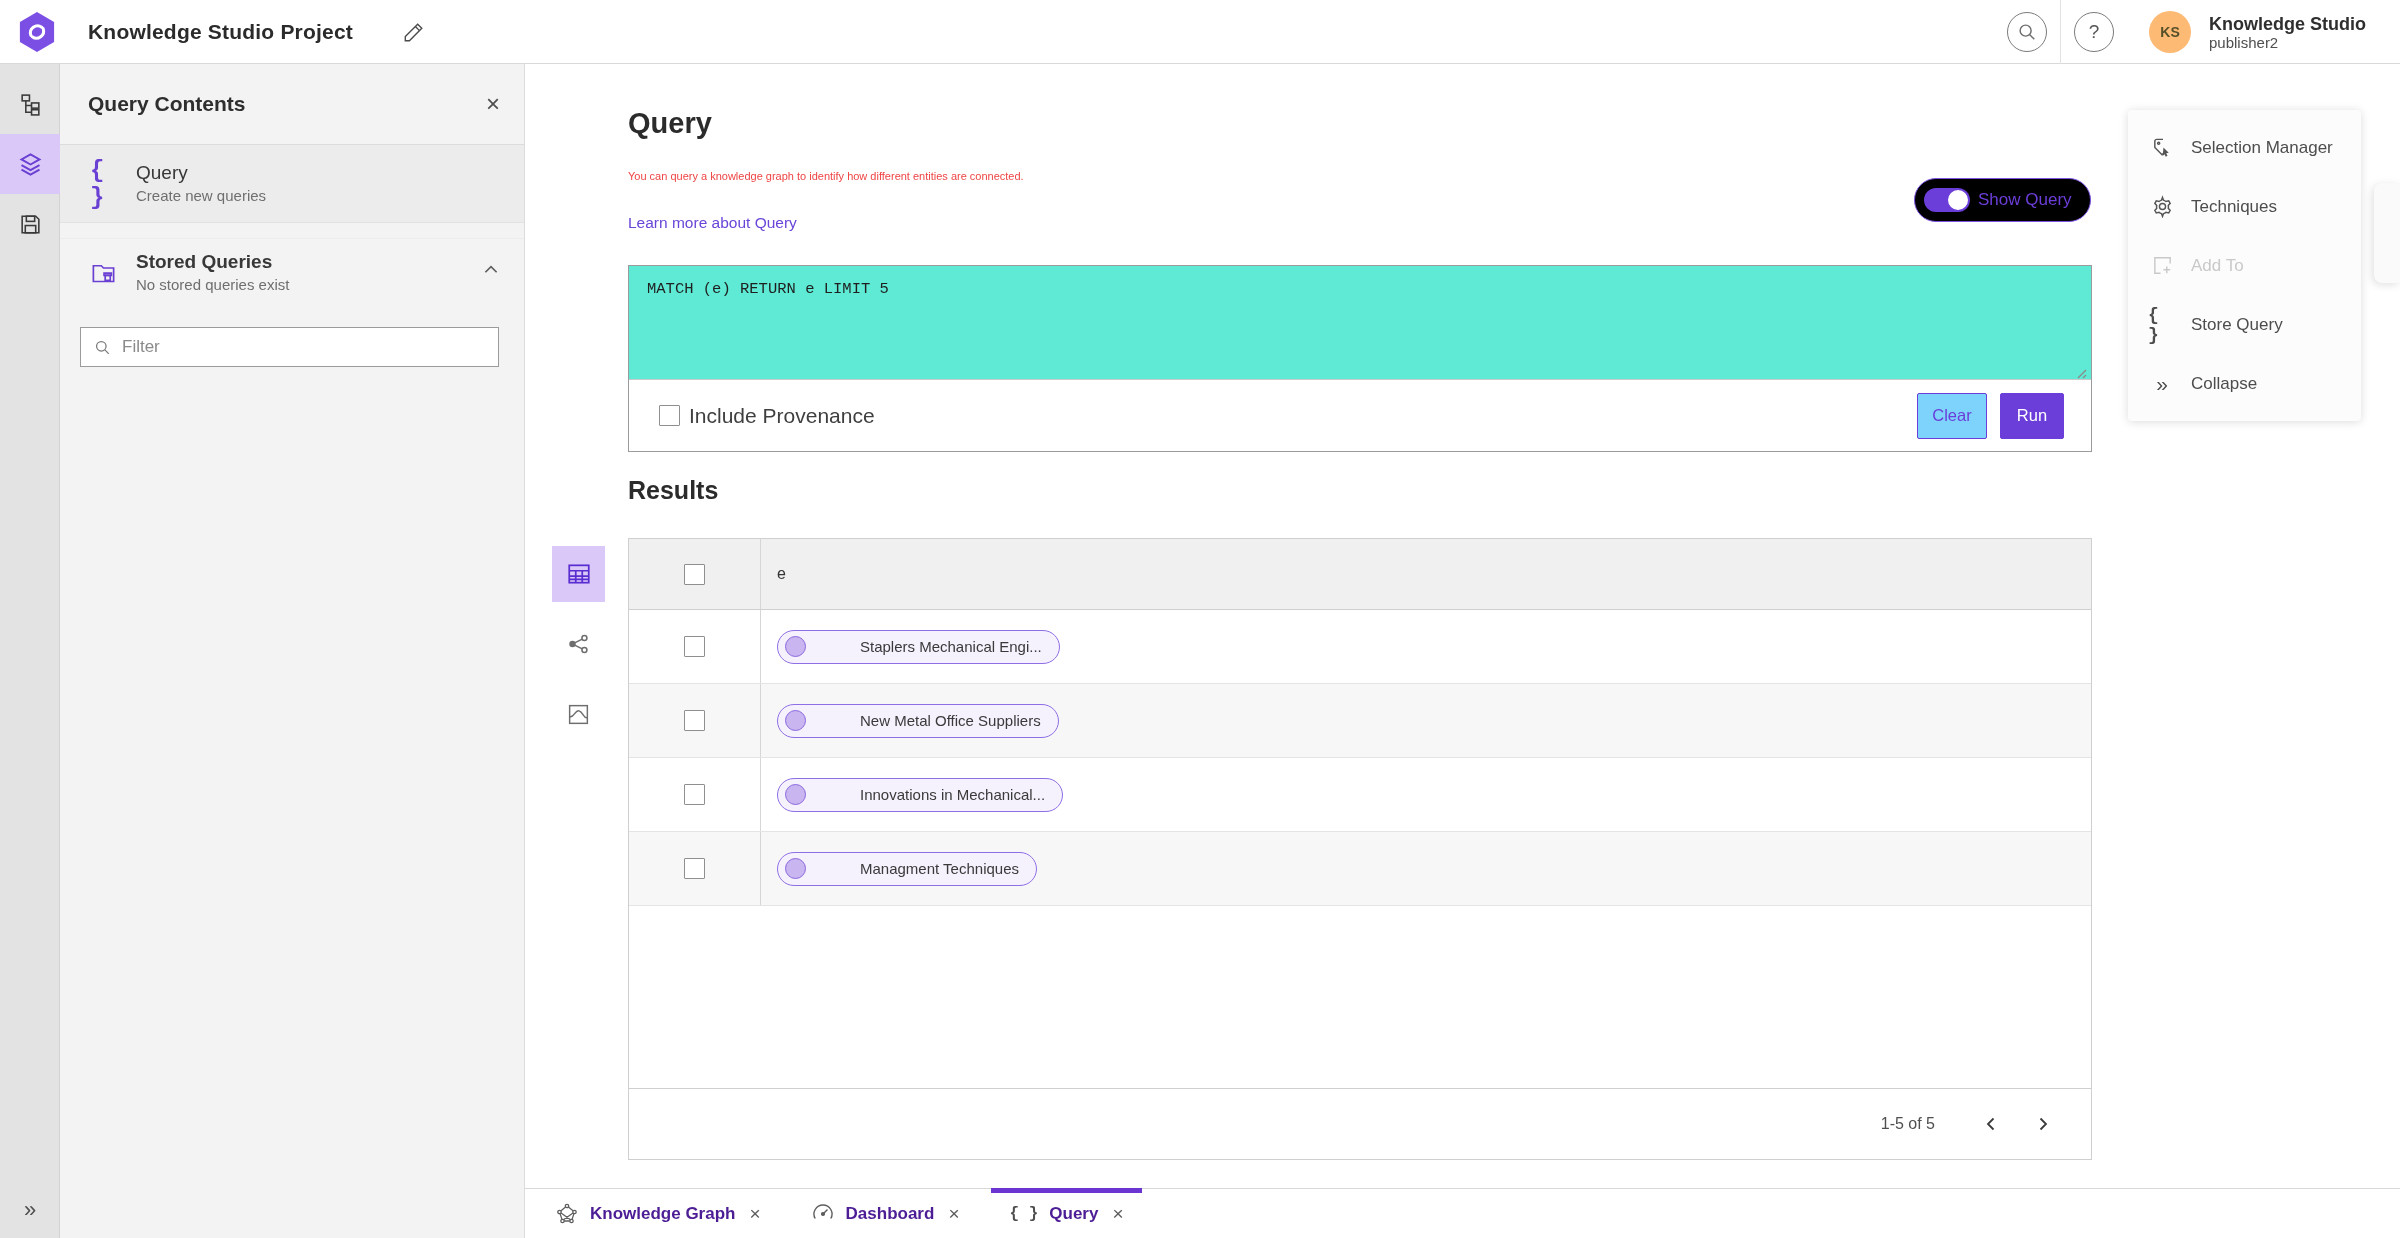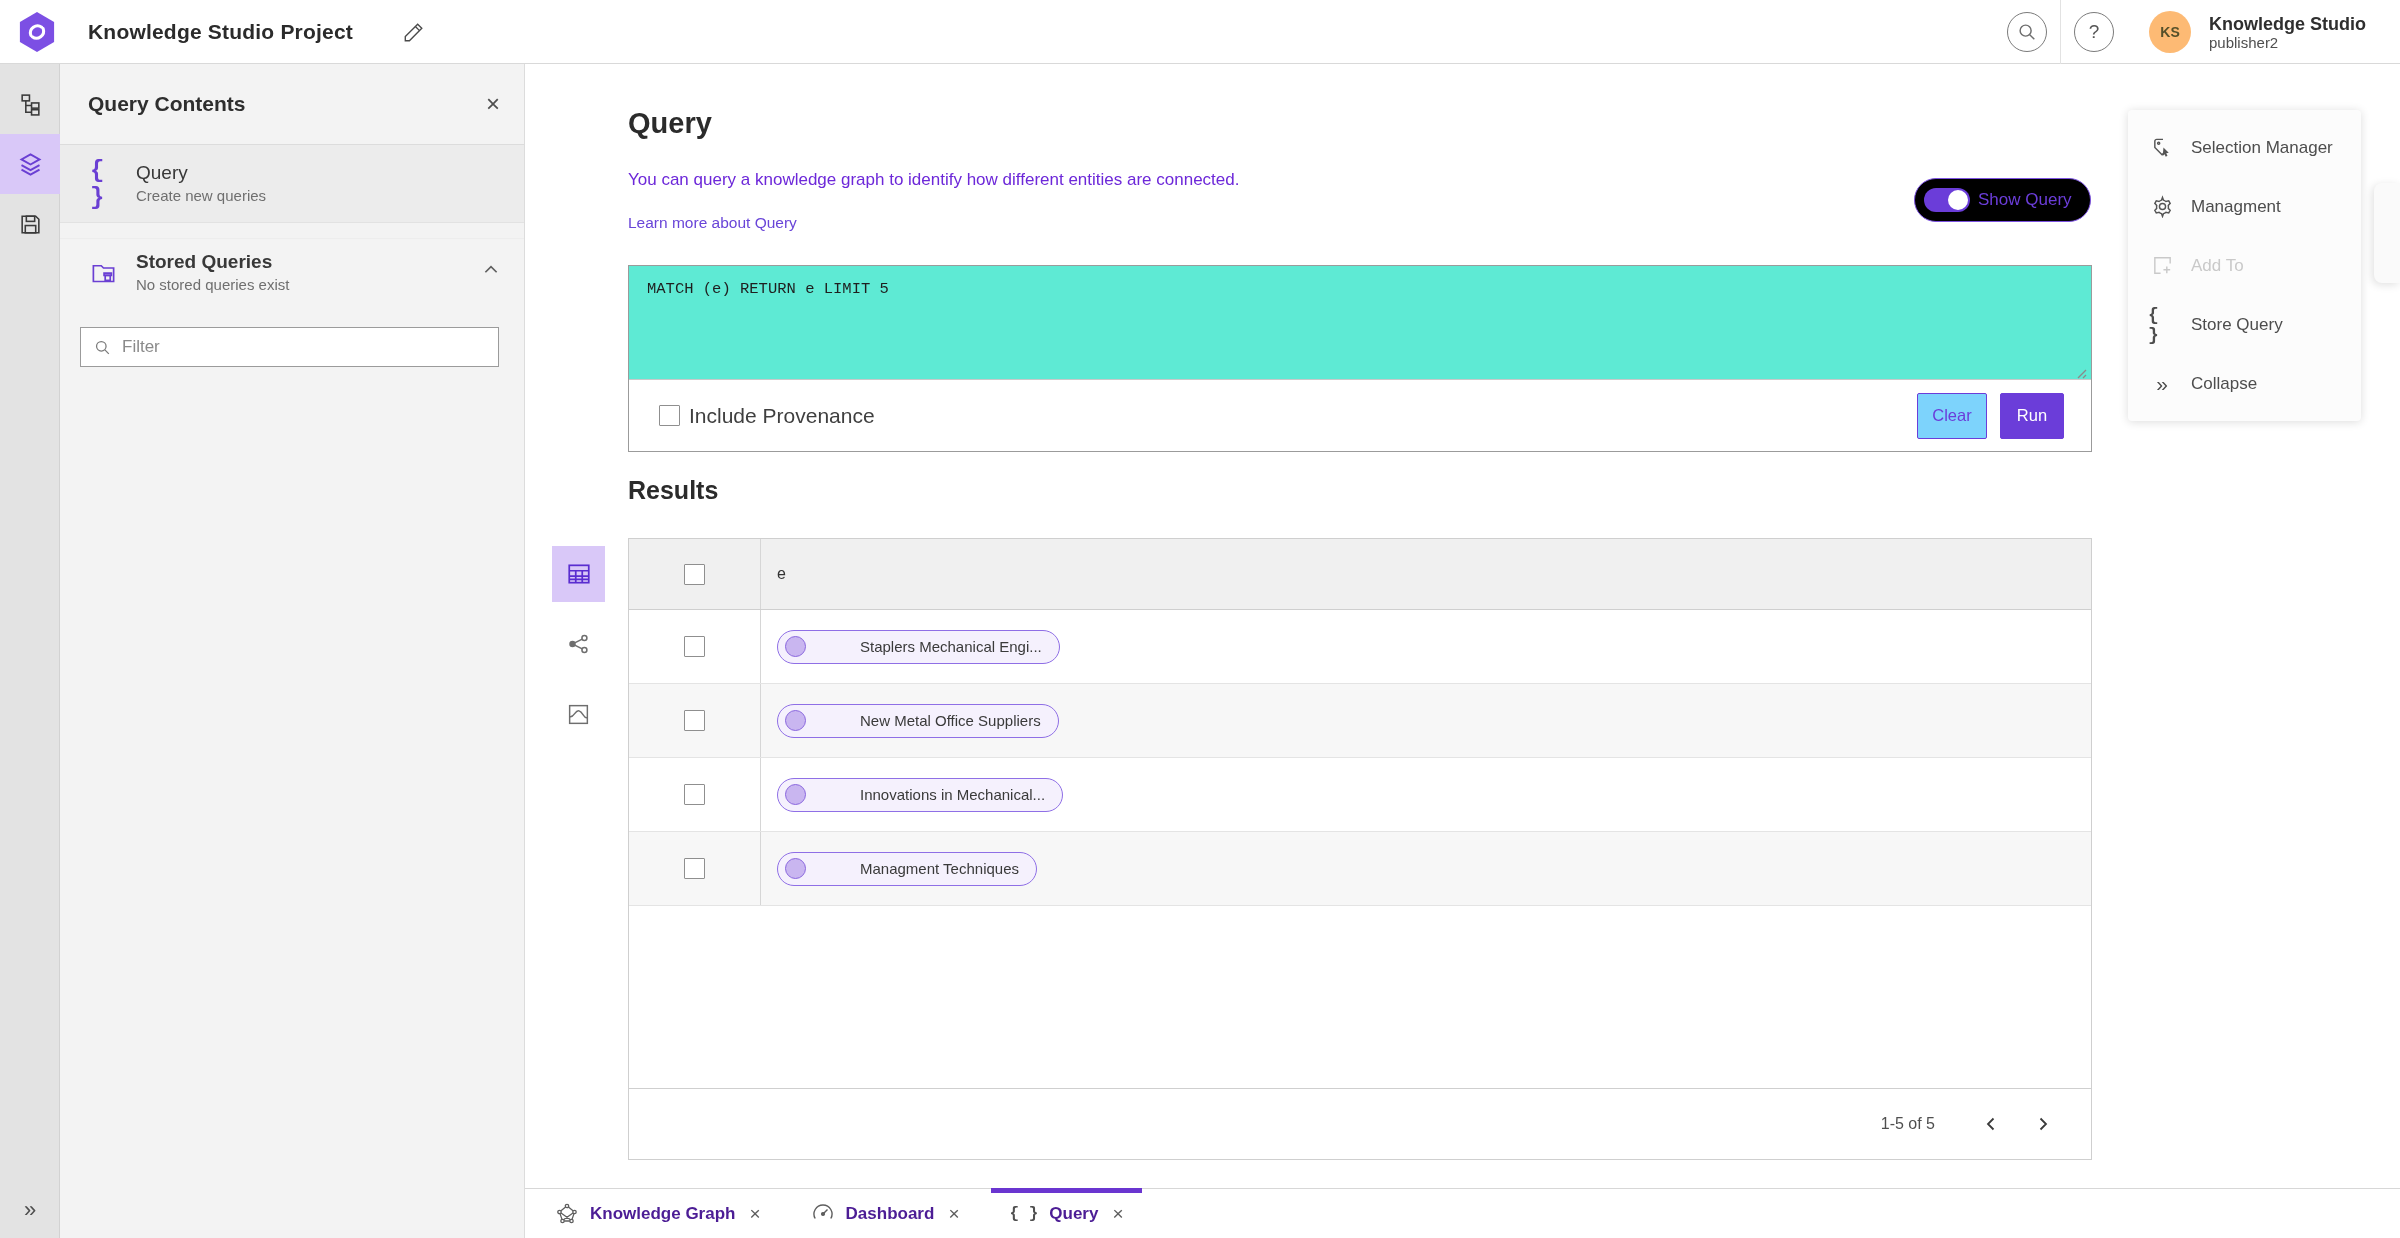--- a/index.html
+++ b/index.html
@@ -54,21 +54,21 @@
   .chev-up { margin-left:auto; }
   .filter-wrap { margin:22px 25px 0 20px; height:40px; background:#fff; border:1px solid #9b9b9b;
     display:flex; align-items:center; padding:0 12px; }
   .filter-wrap input { border:none; outline:none; flex:1; font-size:17px; color:#333;
     font-family:"Liberation Sans", sans-serif; margin-left:10px; background:transparent; }
   .filter-wrap input::placeholder { color:#8a8a8a; }
 
   
   .main { position:absolute; left:525px; top:64px; width:1875px; height:1124px; background:#fff; }
   .q-heading { position:absolute; left:103px; top:43px; font-size:29px; font-weight:700; color:#2b2b2b; }
-  .q-desc { position:absolute; left:103px; top:106px; font-size:17px; color:#6d28d9; }
+  .q-desc { position:absolute; left:103px; top:106px; font-size:11px; color:#ef4444; }
   .q-link { position:absolute; left:103px; top:150px; font-size:15.5px; color:#6945d8; cursor:pointer; }
   .toggle-pill { position:absolute; left:1389px; top:114px; height:44px; border:1.5px solid #7c52e0;
     border-radius:22px; display:flex; align-items:center; padding:0 18px 0 9px; cursor:pointer; background:#000000; }
   .toggle-track { width:46px; height:24px; border-radius:13px; background:#6b3dd9; position:relative; flex:0 0 auto; }
   .toggle-knob { position:absolute; right:2px; top:2px; width:20px; height:20px; border-radius:50%; background:#fff; }
   .toggle-label { font-size:17px; color:#6b3dd9; margin-left:8px; }
 
   .query-box { position:absolute; left:103px; top:201px; width:1464px; height:187px;
     border:1px solid #9b9b9b; background:#fff; }
   .query-text { display:block; width:100%; height:114px; border:none; outline:none; resize:none;
@@ -373,21 +373,21 @@
       </div>
       <div class="menu-label">Selection Manager</div>
     </div>
     <div class="menu-item">
       <div class="menu-icon">
         <svg width="23" height="23" viewBox="0 0 24 24" fill="none" stroke="#555" stroke-width="1.5">
           <circle cx="12" cy="12" r="3.2"></circle>
           <path d="M12 2.5l1 2.8a7 7 0 0 1 2.6 1.5l2.9-.7 1.5 2.6-2 2.2a7 7 0 0 1 0 3l2 2.2-1.5 2.6-2.9-.7a7 7 0 0 1-2.6 1.5l-1 2.8-1-2.8a7 7 0 0 1-2.6-1.5l-2.9.7-1.5-2.6 2-2.2a7 7 0 0 1 0-3l-2-2.2 1.5-2.6 2.9.7A7 7 0 0 1 11 5.3z"></path>
         </svg>
       </div>
-      <div class="menu-label">Managment</div>
+      <div class="menu-label">Techniques</div>
     </div>
     <div class="menu-item disabled">
       <div class="menu-icon">
         <svg width="23" height="23" viewBox="0 0 24 24" fill="none" stroke="#c9c9c9" stroke-width="1.5">
           <path d="M20 10V4H4v16h6"></path>
           <path d="M16.5 13v7M13 16.5h7"></path>
         </svg>
       </div>
       <div class="menu-label">Add To</div>
     </div>

